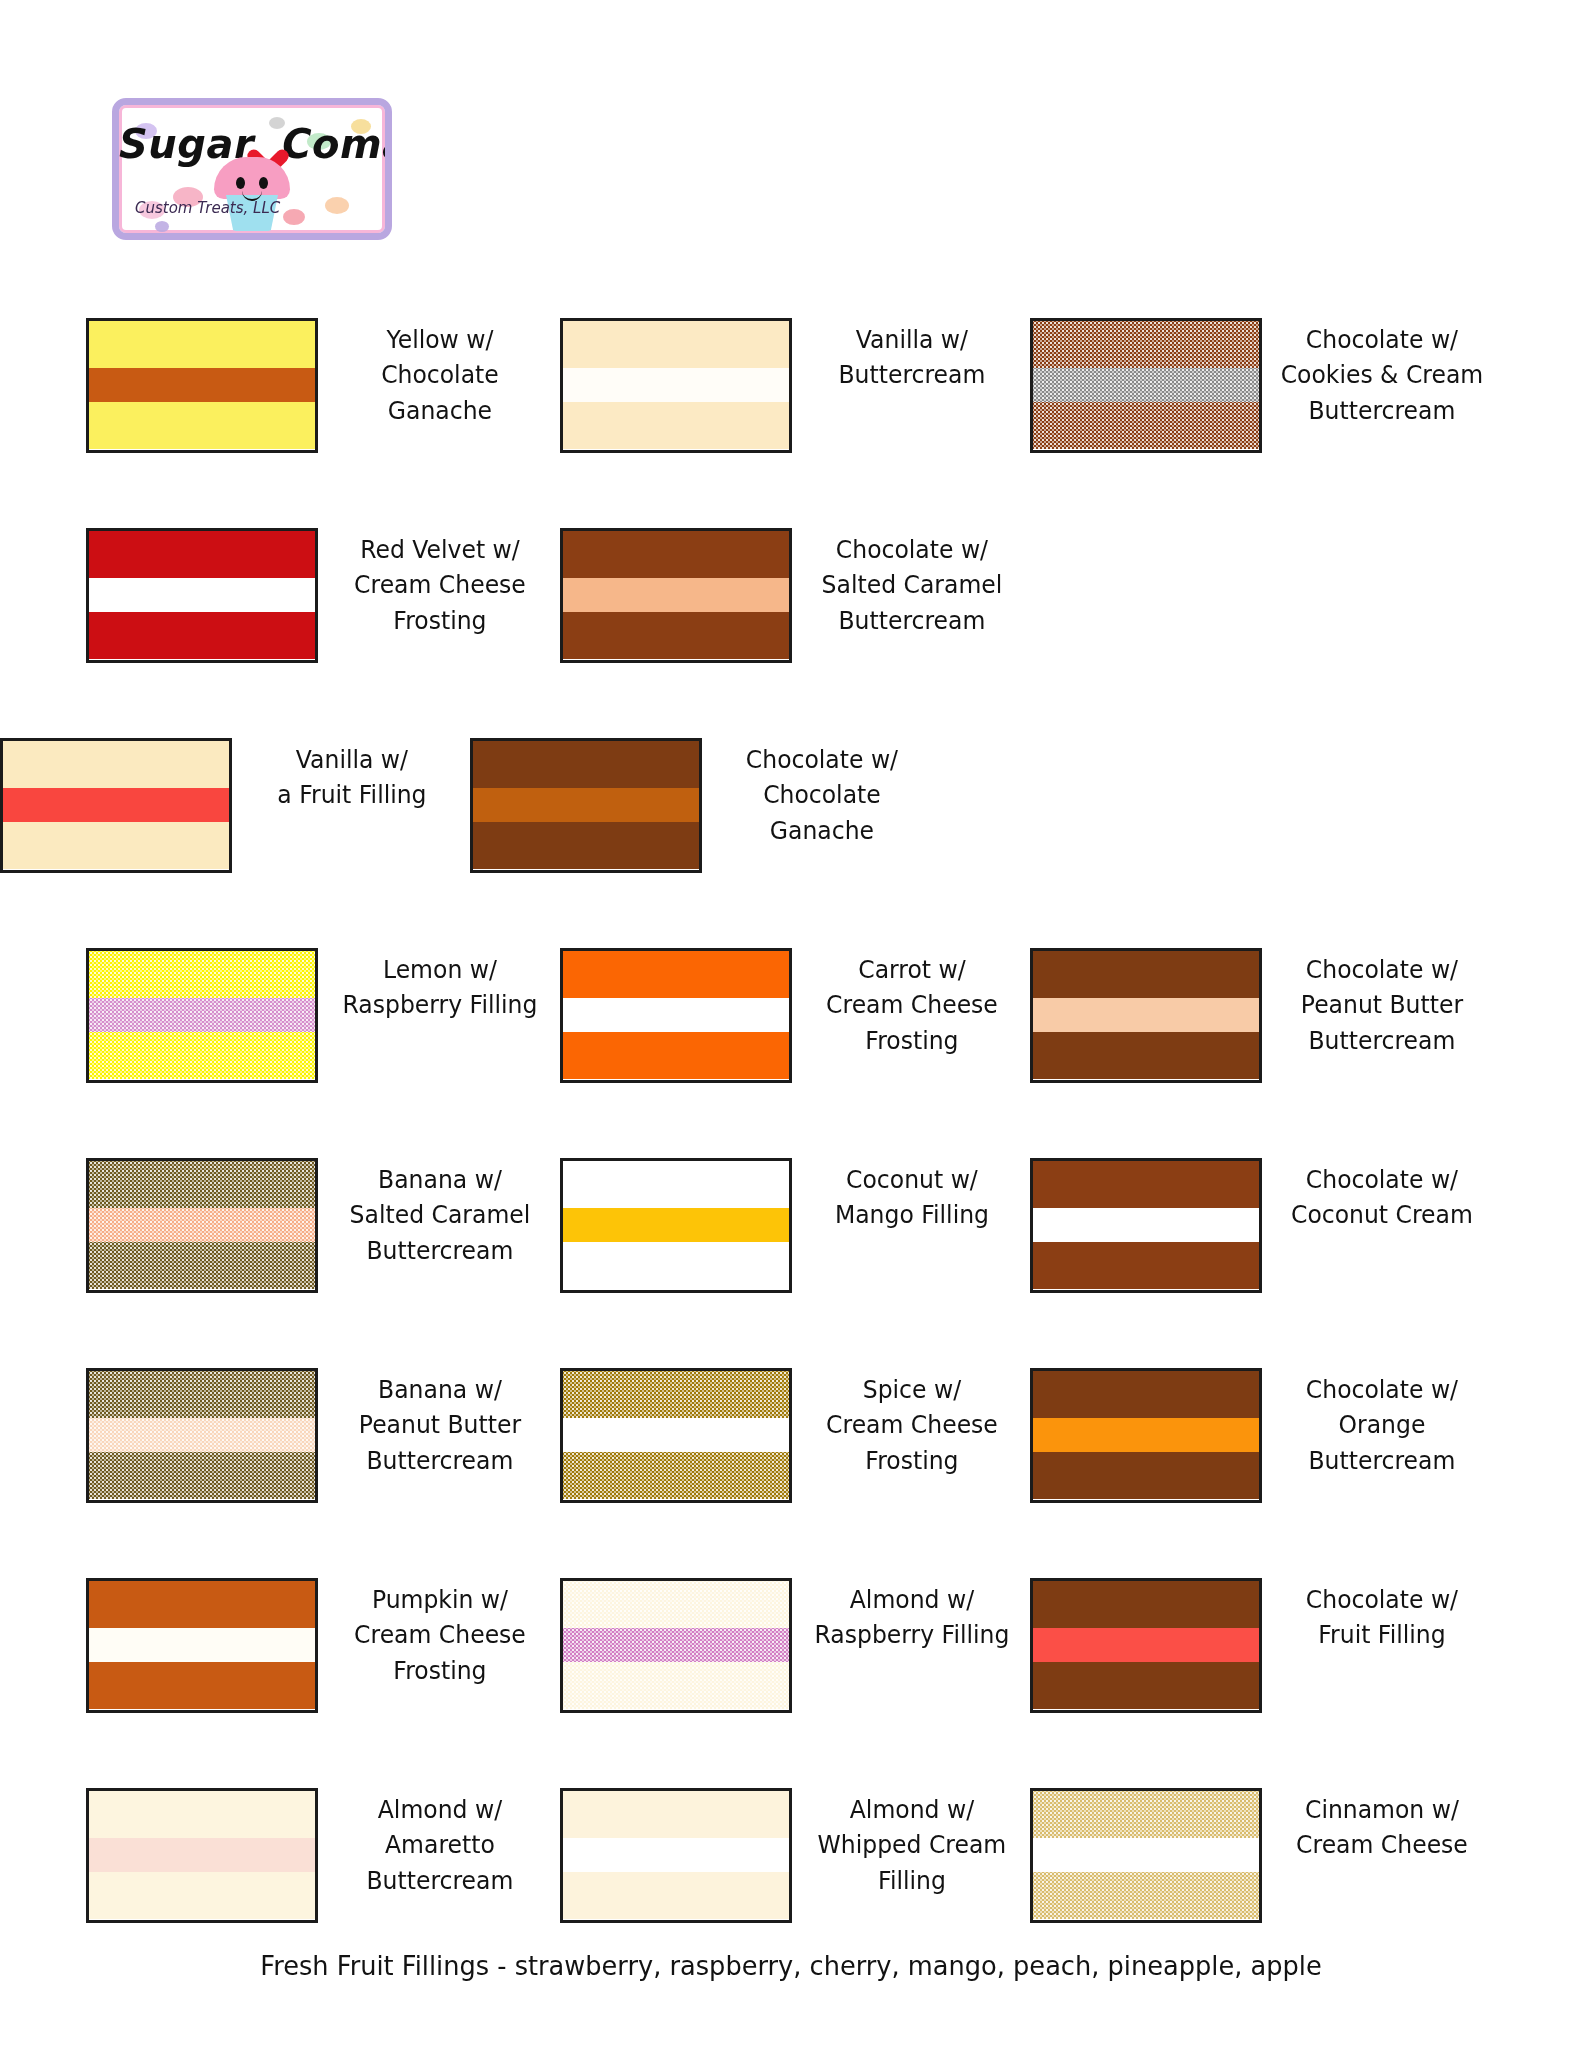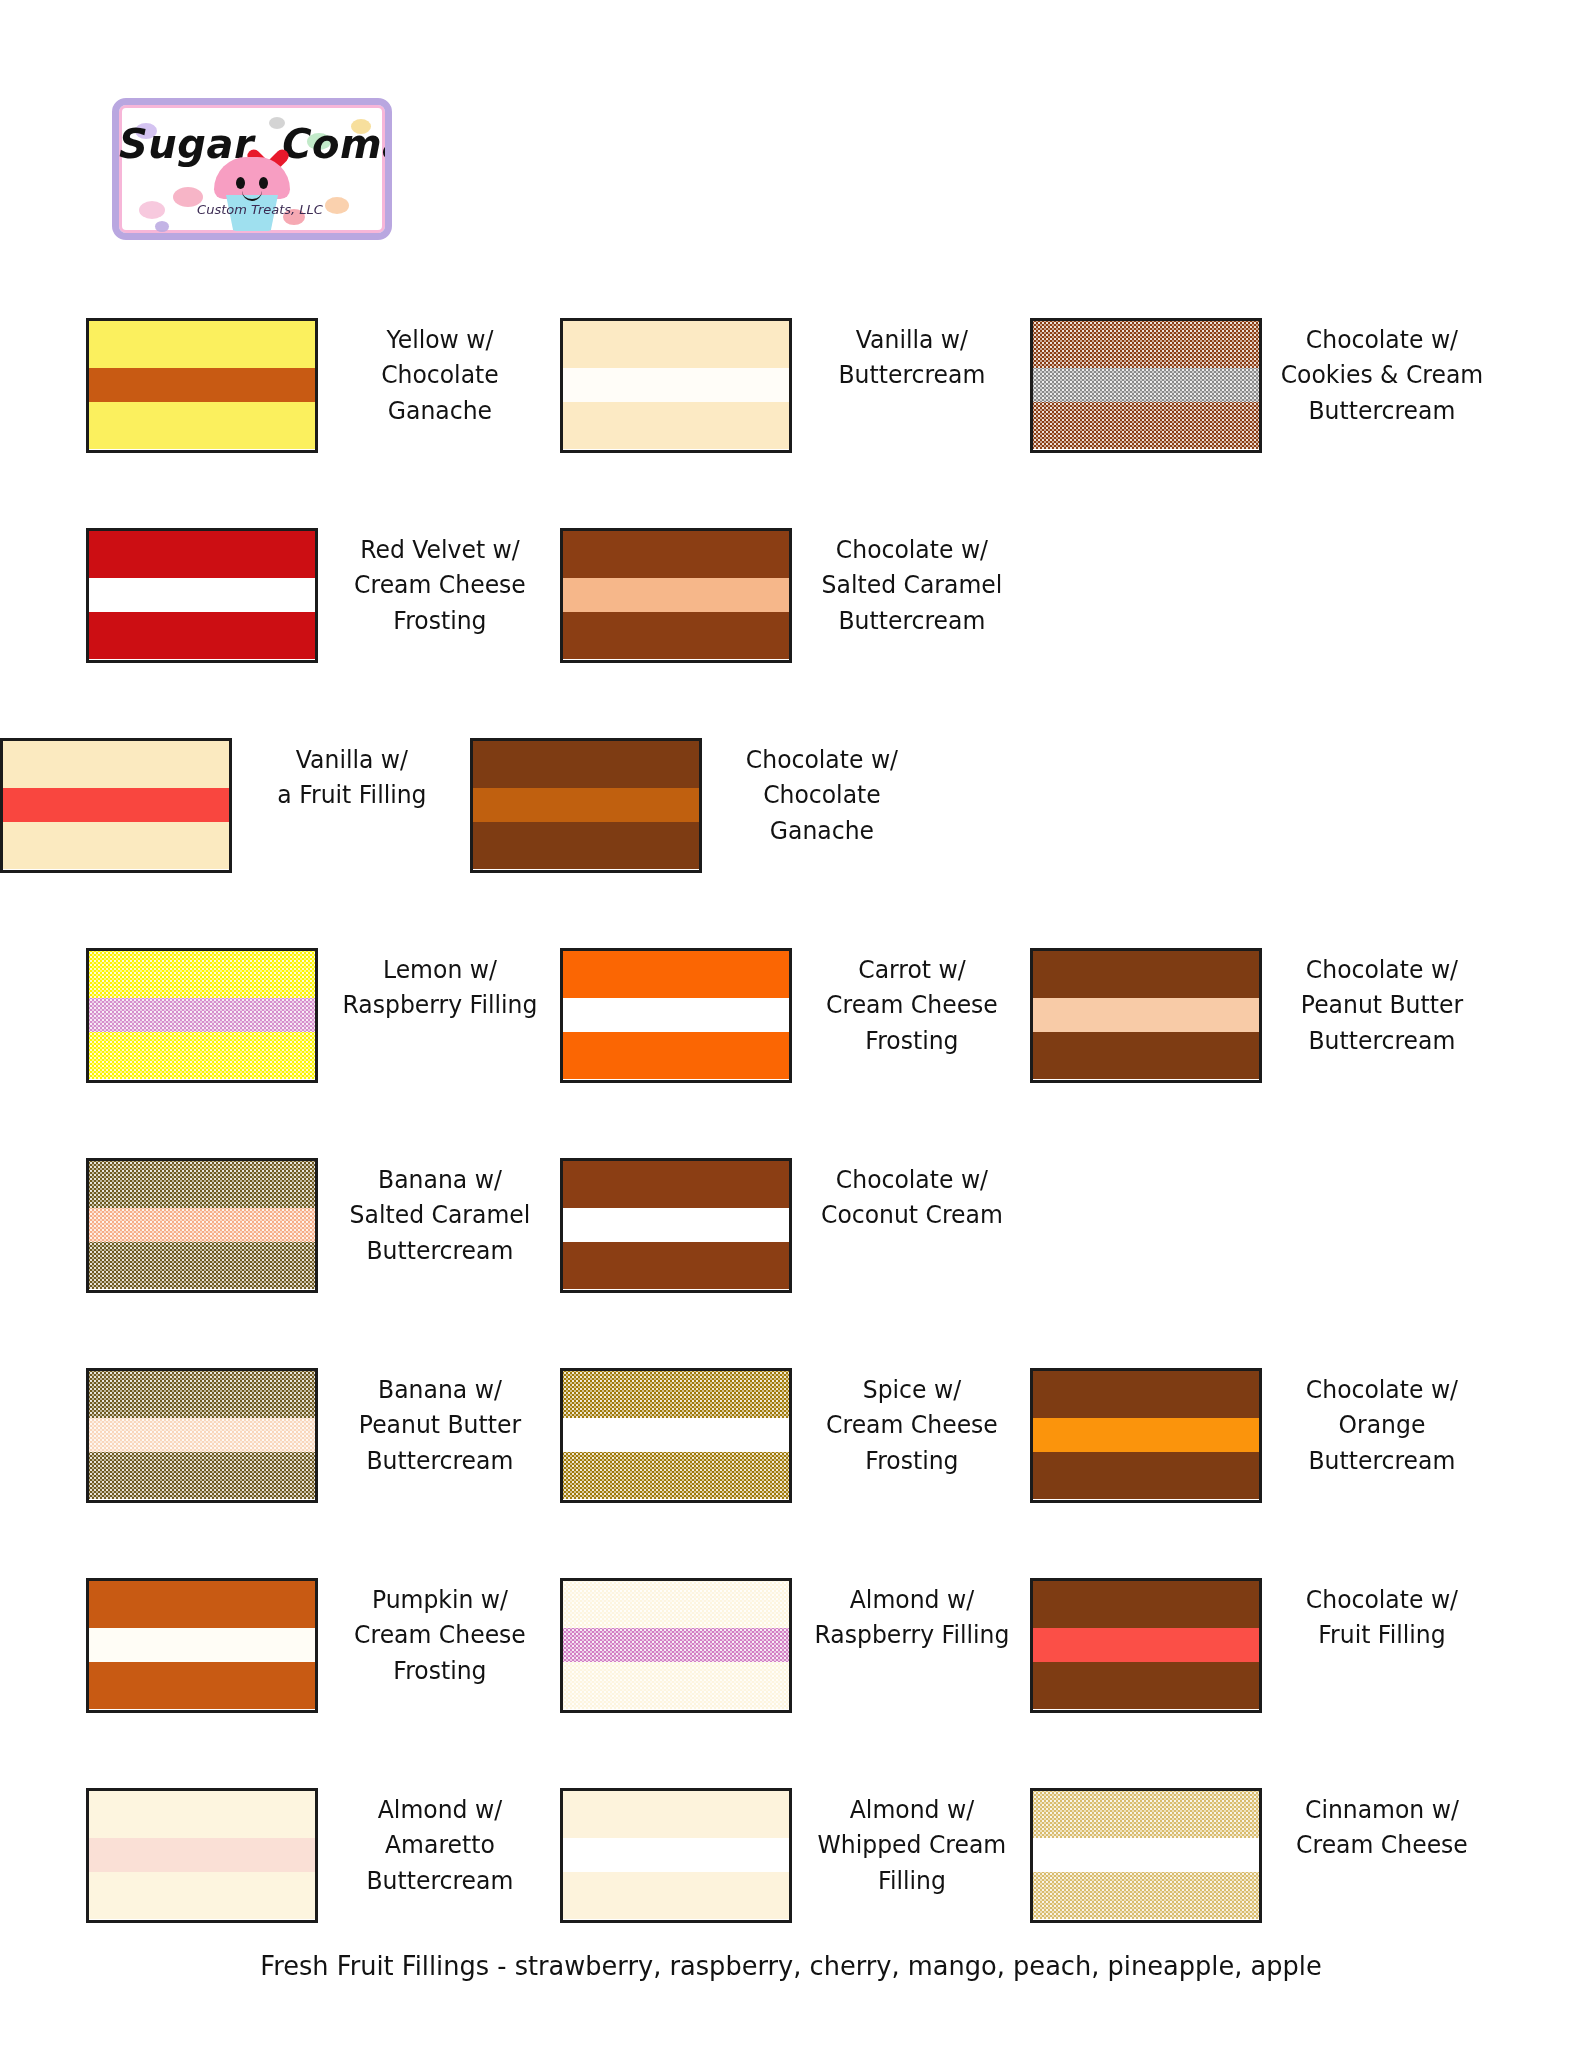--- a/index.html
+++ b/index.html
@@ -130,23 +130,23 @@
     width: 20px;
     height: 9px;
     border-bottom: 2px solid #111;
     border-radius: 0 0 20px 20px;
   }
   .logo-sub {
     position: absolute;
     left: 16px;
     right: 0;
     bottom: 16px;
-    text-align: center;
-    font-family: "DejaVu Sans", sans-serif;
-    font-size: 13px;
+    text-align: left;
+    font-family: "DejaVu Sans", sans-serif;
+    font-size: 15px;
     font-style: italic;
     color: #3b2a52;
     white-space: nowrap;
   }
 
   .title-block {
     position: absolute;
     left: 430px;
     right: 110px;
     top: 126px;
@@ -405,20 +405,31 @@
             <div class="band top" style="background-color:#6F5A21;background-image:radial-gradient(rgba(255,255,255,.85) 1px, transparent 1.2px),radial-gradient(rgba(255,255,255,.55) 1px, transparent 1.2px);background-size:4px 4px,4px 4px;background-position:0 0,2px 2px;"></div>
             <div class="band middle" style="background-color:#F6AE87;background-image:radial-gradient(rgba(255,255,255,.85) 1px, transparent 1.2px),radial-gradient(rgba(255,255,255,.55) 1px, transparent 1.2px);background-size:4px 4px,4px 4px;background-position:0 0,2px 2px;"></div>
             <div class="band bottom" style="background-color:#6F5A21;background-image:radial-gradient(rgba(255,255,255,.85) 1px, transparent 1.2px),radial-gradient(rgba(255,255,255,.55) 1px, transparent 1.2px);background-size:4px 4px,4px 4px;background-position:0 0,2px 2px;"></div>
           </div>
           <div class="label">
             <span class="ln">Banana w/</span>
             <span class="ln">Salted Caramel</span>
             <span class="ln">Buttercream</span>
           </div>
         </div>
+        <div class="cell col2">
+          <div class="swatch">
+            <div class="band top" style="background: rgb(255, 255, 255);"></div>
+            <div class="band middle" style="background: rgb(253, 196, 7);"></div>
+            <div class="band bottom" style="background: rgb(255, 255, 255);"></div>
+          </div>
+          <div class="label">
+            <span class="ln">Coconut w/</span>
+            <span class="ln">Mango Filling</span>
+          </div>
+        </div>
         <div class="cell col3">
           <div class="swatch">
             <div class="band top" style="background: rgb(139, 62, 20);"></div>
             <div class="band middle" style="background: rgb(255, 255, 255);"></div>
             <div class="band bottom" style="background: rgb(139, 62, 20);"></div>
           </div>
           <div class="label">
             <span class="ln">Chocolate w/</span>
             <span class="ln">Coconut Cream</span>
           </div>

